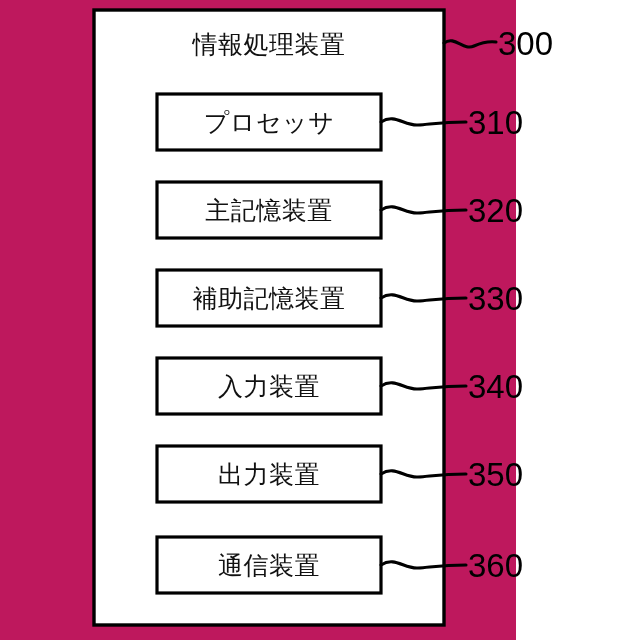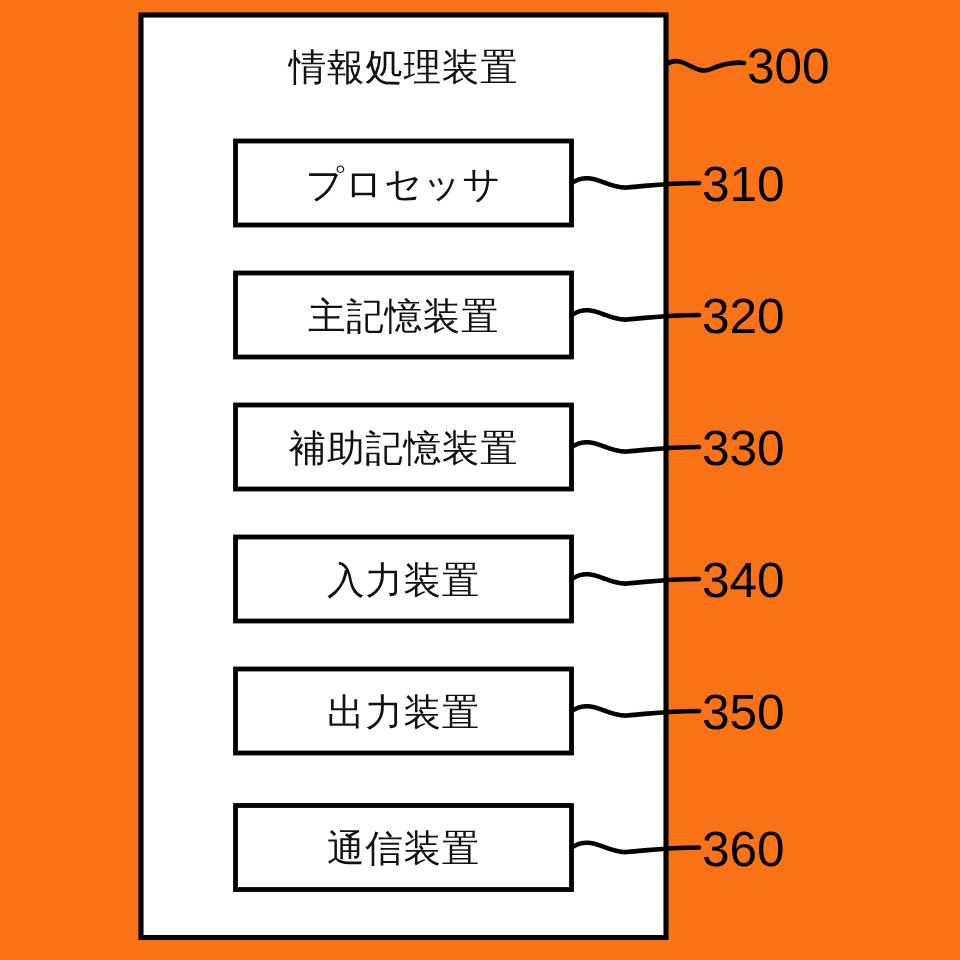--- a/index.html
+++ b/index.html
@@ -8,23 +8,23 @@
     background: #ffffff;
   }
   body {
     width: 640px;
     height: 640px;
     overflow: hidden;
     font-family: "DejaVu Sans", sans-serif;
   }
   #figure-root {
     position: relative;
-    width: 640px;
+    width: 516px;
     height: 640px;
-    background: #f97316;
+    background: #be185d;
   }
   svg.figure-canvas {
     position: absolute;
     left: 0;
     top: 0;
     width: 640px;
     height: 640px;
     display: block;
   }
   .box-stroke {

